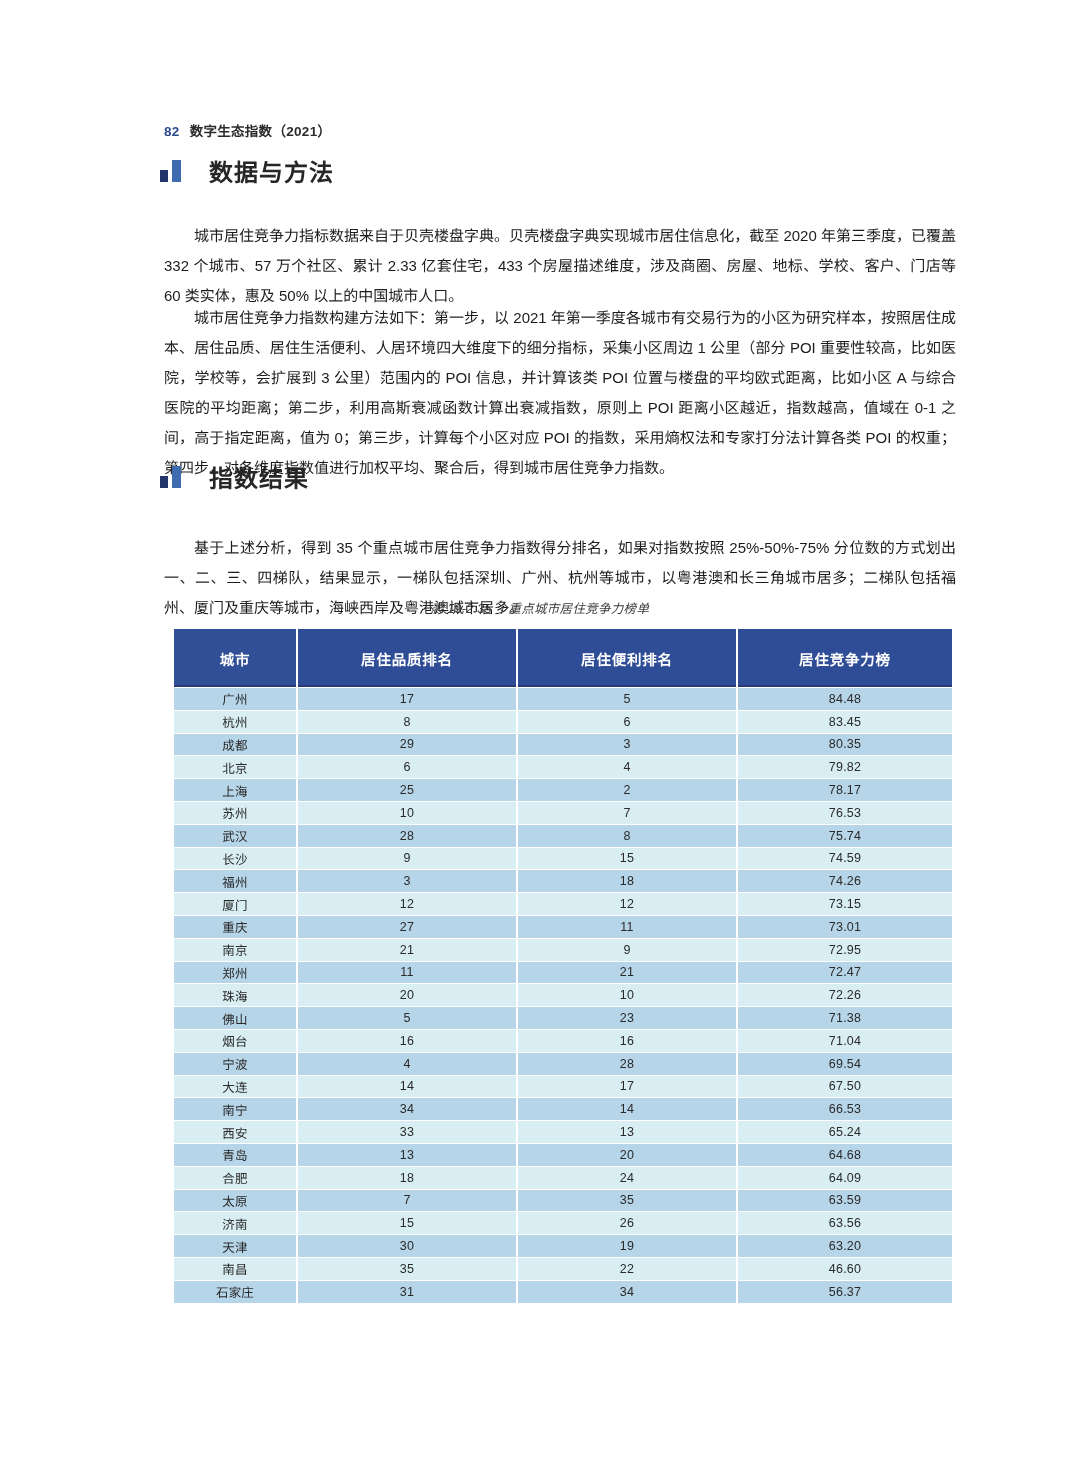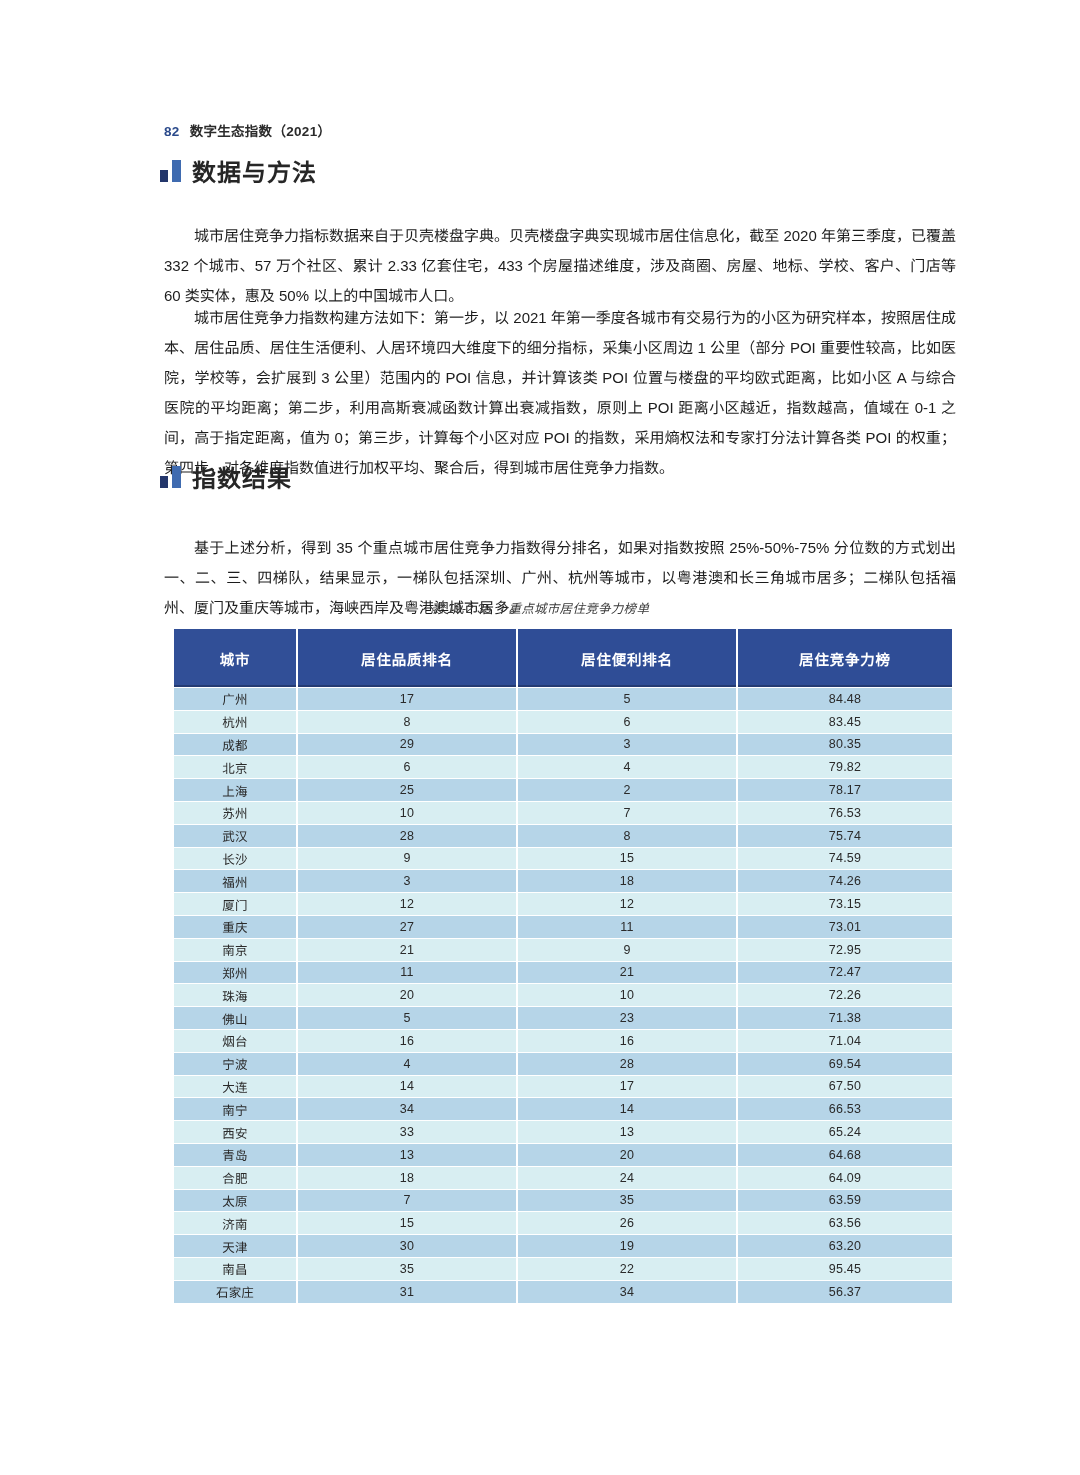--- a/index.html
+++ b/index.html
@@ -41,21 +41,21 @@
   }
   .running-head .bktitle {
     color: #2b2b2b;
   }
 
   
   .section-heading {
     position: absolute;
     display: flex;
     align-items: flex-end;
-    gap: 11px;
+    gap: 28px;
     white-space: nowrap;
   }
   .heading-mark {
     display: inline-flex;
     align-items: flex-end;
     gap: 4px;
     height: 22px;
     padding-bottom: 3px;
   }
   .heading-mark .bar-short {
@@ -360,21 +360,21 @@
         <tr class="row-even">
           <td class="cell-city">天津</td>
           <td class="cell-rank">30</td>
           <td class="cell-rank">19</td>
           <td class="cell-score">63.20</td>
         </tr>
         <tr class="row-odd">
           <td class="cell-city">南昌</td>
           <td class="cell-rank">35</td>
           <td class="cell-rank">22</td>
-          <td class="cell-score">95.45</td>
+          <td class="cell-score">46.60</td>
         </tr>
         <tr class="row-even">
           <td class="cell-city">石家庄</td>
           <td class="cell-rank">31</td>
           <td class="cell-rank">34</td>
           <td class="cell-score">56.37</td>
         </tr>
       </tbody>
   </table>
 

